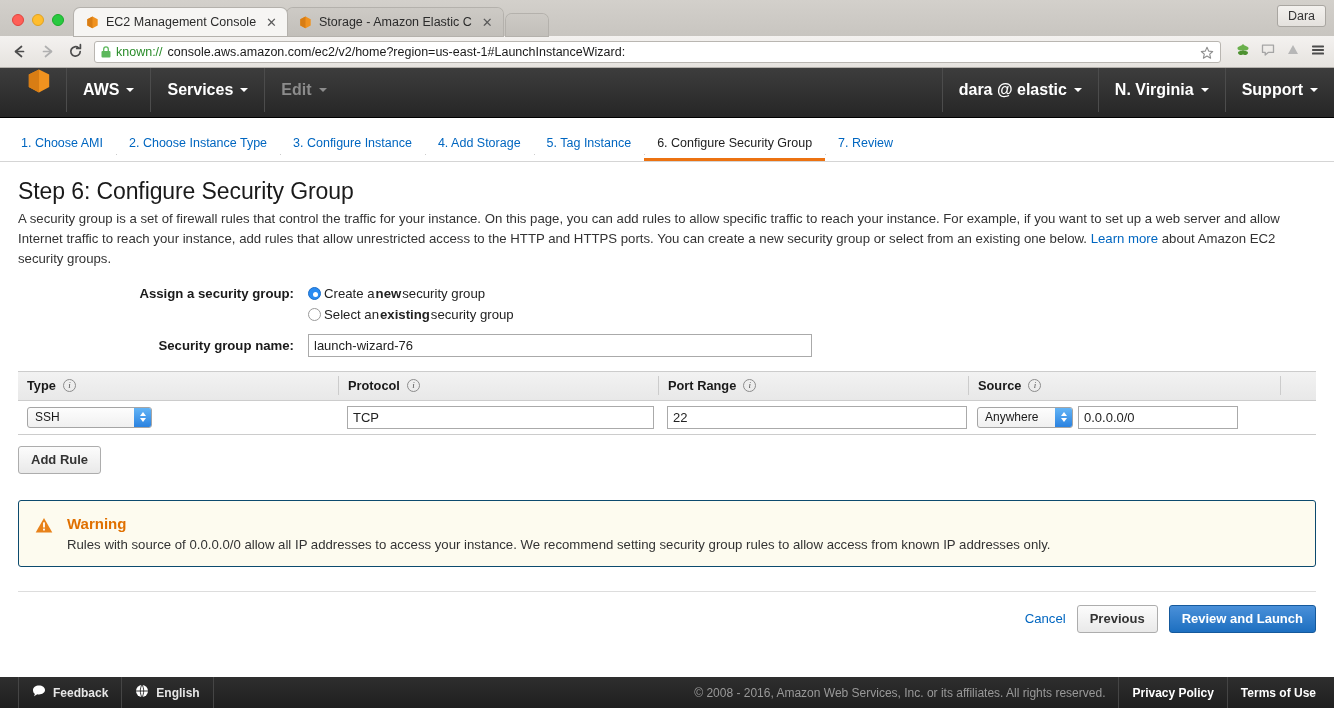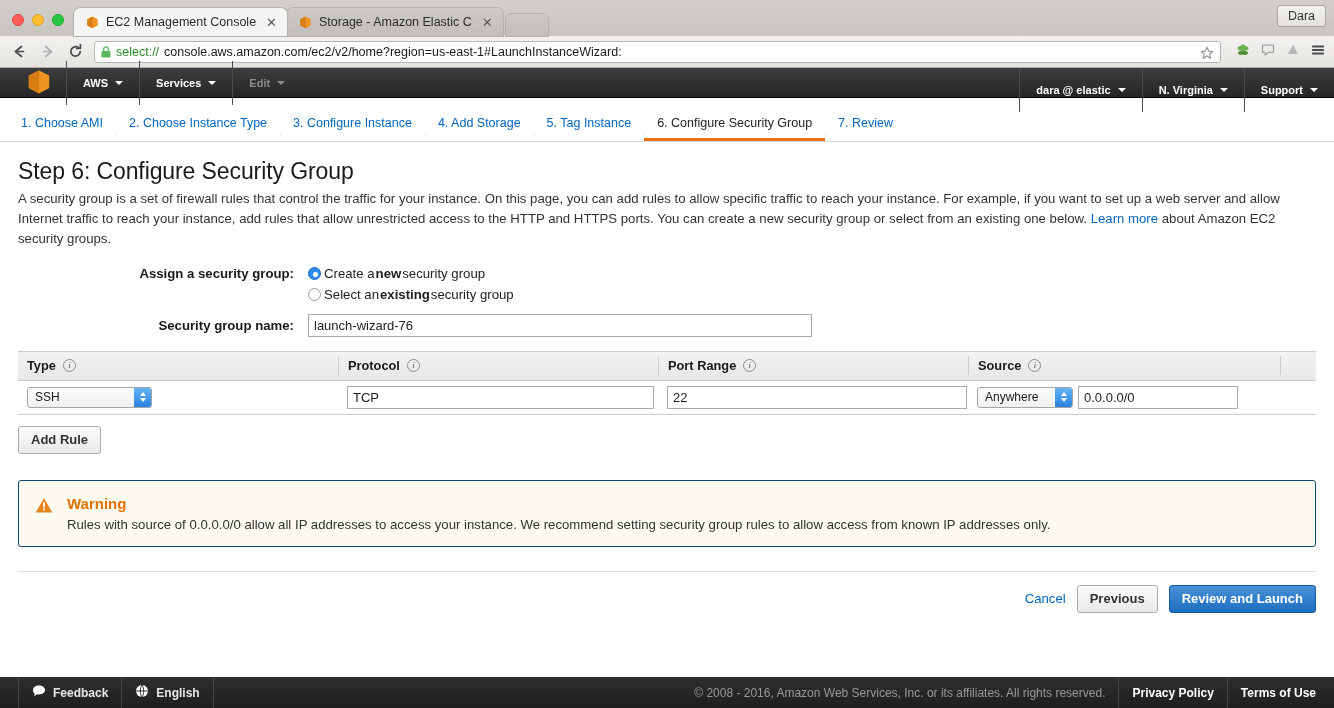--- a/index.html
+++ b/index.html
@@ -119,26 +119,26 @@
     width: 10px; height: 12px; flex: 0 0 10px;
     display: block;
   }
   .url-scheme { color: #2a8c2a; }
   .url-rest { color: #1a1a1a; }
   .star-icon { position: absolute; right: 6px; top: 4px; }
   .toolbar-icons { display: flex; align-items: center; gap: 9px; padding-left: 6px; }
 
   
   .aws-header {
-    height: 30px;
+    height: 50px;
     background: linear-gradient(#3d3d3d, #262626);
     border-bottom: 1px solid #000;
-    display: flex; align-items: center;
+    display: flex; 
     color: #fff;
-    font-size: 11px;
+    font-size: 16px;
     font-weight: bold;
     position: relative;
   }
   .aws-cube { margin: 0 14px 0 26px; display: block; }
   .hdr-sep { width: 1px; height: 44px; background: #4c4c4c; }
   .hdr-item {
     padding: 0 16px;
     height: 44px;
     display: flex; align-items: center; gap: 7px;
     white-space: nowrap;
@@ -478,21 +478,21 @@
       </svg>
   </div>
 
   <div class="urlbar">
     <span class="lock-icon">
       <svg width="10" height="12" viewBox="0 0 10 12">
           <rect x="0.5" y="5" width="9" height="6.5" rx="1" fill="#5cb85c"></rect>
           <path d="M2.7 5 V3.2 a2.3 2.3 0 0 1 4.6 0 V5" stroke="#5cb85c" stroke-width="1.3" fill="none"></path>
         </svg>
     </span>
-    <span class="url-scheme">select://</span>
+    <span class="url-scheme">known://</span>
       <span class="url-rest">console.aws.amazon.com/ec2/v2/home?region=us-east-1#LaunchInstanceWizard:</span>
     <span class="star-icon">
       <svg width="14" height="14" viewBox="0 0 14 14">
           <path d="M7 1.3 L8.7 5.1 L12.7 5.5 L9.7 8.2 L10.6 12.2 L7 10.1 L3.4 12.2 L4.3 8.2 L1.3 5.5 L5.3 5.1 Z" fill="none" stroke="#8d8d8d" stroke-width="1.1" stroke-linejoin="round"></path>
         </svg>
     </span>
   </div>
 
   <div class="toolbar-icons">
     <span>

